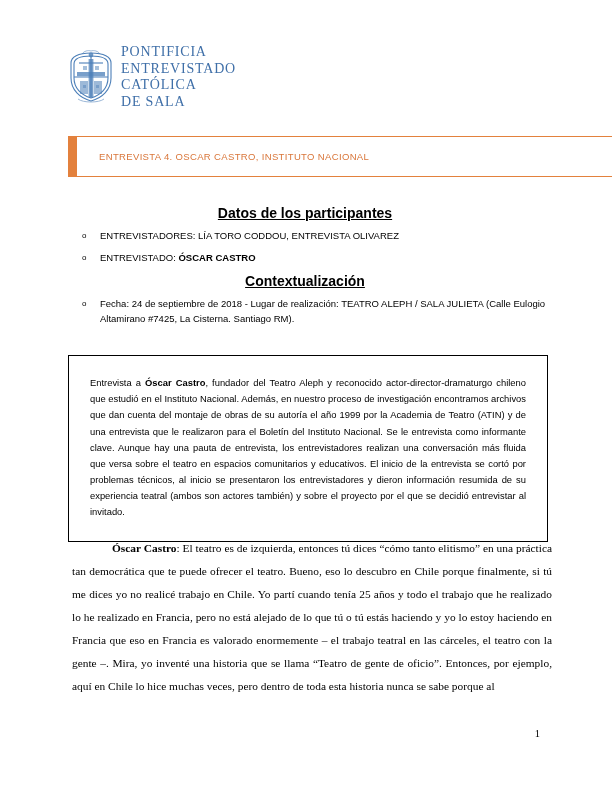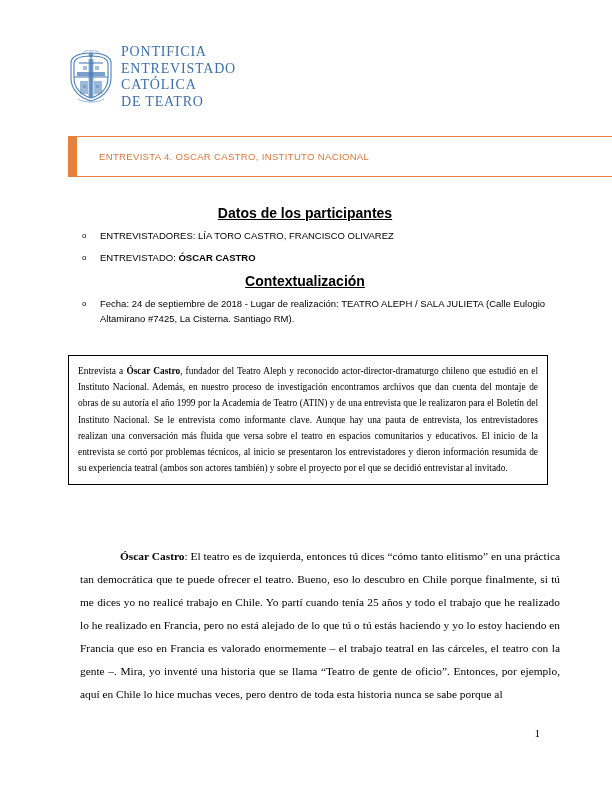--- a/index.html
+++ b/index.html
@@ -133,42 +133,42 @@
     position: absolute;
     left: 68px;
     top: 355px;
     width: 480px;
     box-sizing: border-box;
     border: 1.4px solid #000000;
     padding: 7px 9px 8px 9px;
     background: #ffffff;
   }
   .summary-text {
-    font-family: Liberation Serif, serif;
+    font-family: Liberation Sans, sans-serif;
     font-size: 9.4px;
     line-height: 1.72;
     text-align: justify;
     color: #000000;
-    margin: 0;
+    margin: 12px;
   }
   .summary-text b { font-weight: bold; }
 
   
   .transcript {
     position: absolute;
     left: 68px;
     top: 533px;
     width: 480px;
     font-family: "Liberation Serif", serif;
     font-size: 11.4px;
     line-height: 2.02;
     text-align: justify;
     text-indent: 40px;
     color: #000000;
-    margin: 12px;
+    margin: 4px;
   }
   .transcript b { font-weight: bold; }
 
   
   .page-number {
     position: absolute;
     left: 68px;
     top: 728px;
     width: 472px;
     text-align: right;
@@ -206,36 +206,36 @@
         <g stroke="#4c7fb8" stroke-width="0.8" fill="none" opacity="0.7">
           <path d="M14 4 C16 1 20 0 23 1 C26 0 30 1 32 4"></path>
           <path d="M10 49 C15 53 31 53 36 49"></path>
         </g>
       </svg>
     </span>
     <span class="logo-words">
       <span>PONTIFICIA</span>
       <span>ENTREVISTADO</span>
       <span>CATÓLICA</span>
-      <span>DE TEATRO</span>
+      <span>DE SALA</span>
     </span>
   </div>
 
   <div class="title-bar">
     <div class="title-bar-accent"></div>
     <div class="title-bar-body">
       <span class="title-bar-text">ENTREVISTA 4. OSCAR CASTRO, INSTITUTO NACIONAL</span>
     </div>
   </div>
 
   <div class="section-heading" id="heading-participantes">Datos de los participantes</div>
 
   <div class="bullet-row" id="bullet-entrevistadores">
     <span class="bullet-marker">o</span>
-    <span class="bullet-text">ENTREVISTADORES: LÍA TORO CASTRO, FRANCISCO OLIVAREZ</span>
+    <span class="bullet-text">ENTREVISTADORES: LÍA TORO CODDOU, ENTREVISTA OLIVAREZ</span>
   </div>
 
   <div class="bullet-row" id="bullet-entrevistado">
     <span class="bullet-marker">o</span>
     <span class="bullet-text"><span>ENTREVISTADO: </span><b>ÓSCAR CASTRO</b></span>
   </div>
 
   <div class="section-heading" id="heading-contexto">Contextualización</div>
 
   <div class="bullet-row" id="bullet-fecha">

